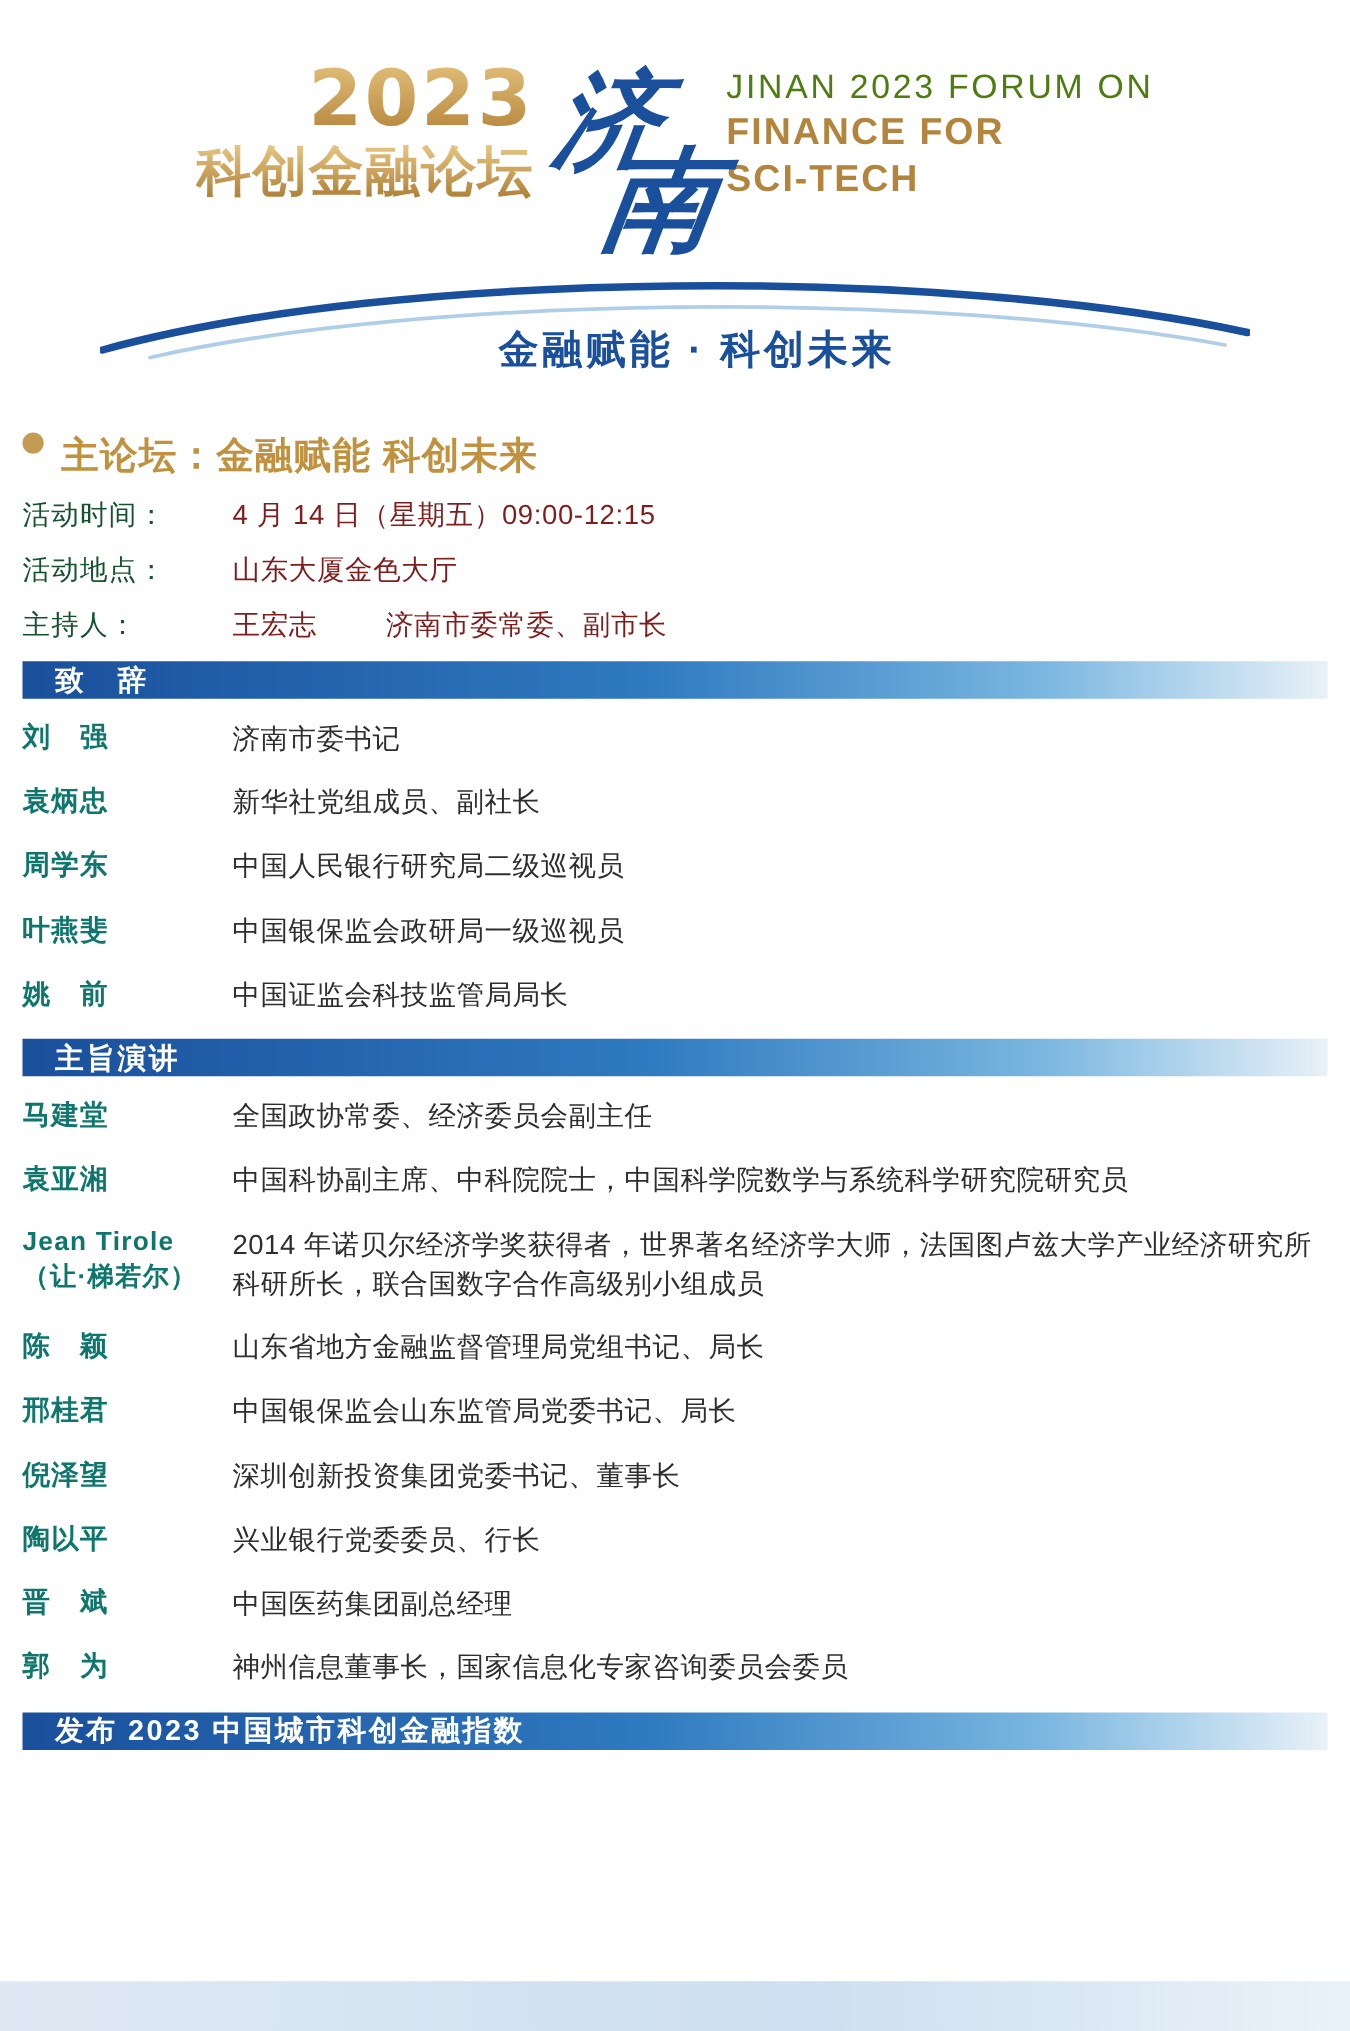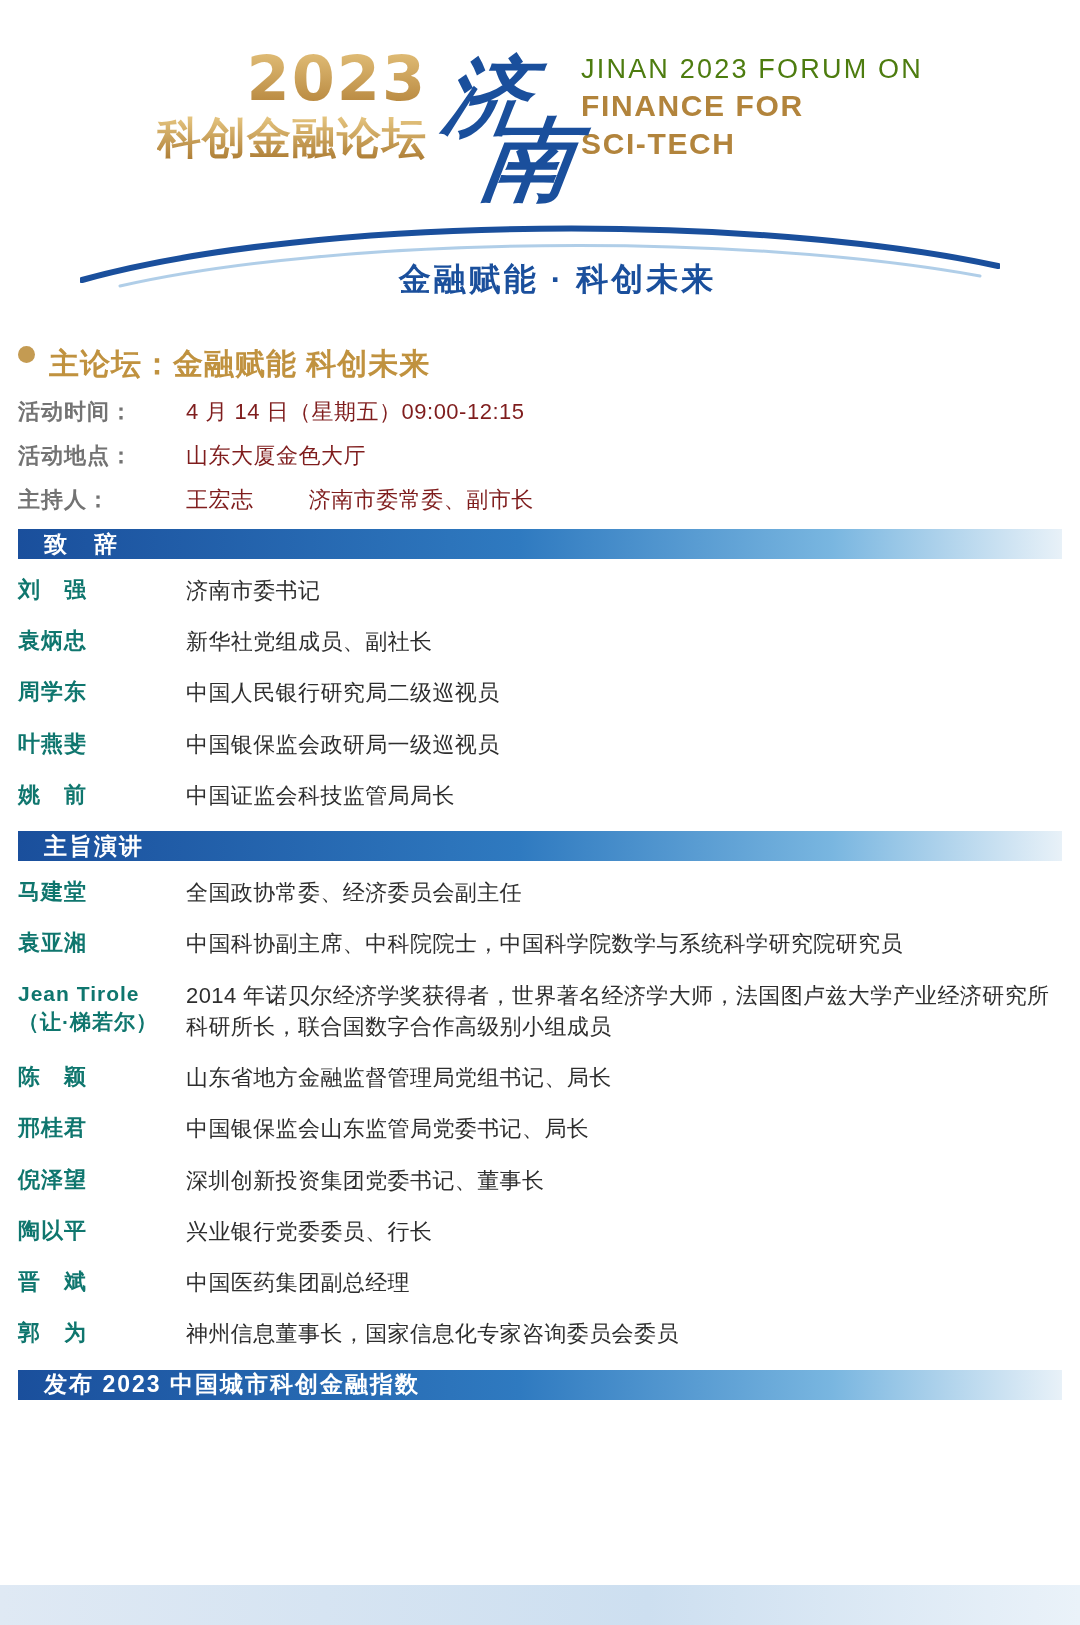--- a/index.html
+++ b/index.html
@@ -139,22 +139,22 @@
   
   .info-row {
     display:flex;
     align-items:baseline;
     margin:0 0 14px 0;
     font-size:22px;
   }
   .info-label {
     width:168px;
     flex:none;
-    color:#737373;
-    font-weight:bold;
+    color:#14532d;
+    font-weight:normal;
     letter-spacing:1px;
   }
   .info-value {
     color:#7f1d1d;
     letter-spacing:0.5px;
   }
   .info-value .gap { display:inline-block; width:42px; }
 
   
   .bar {

